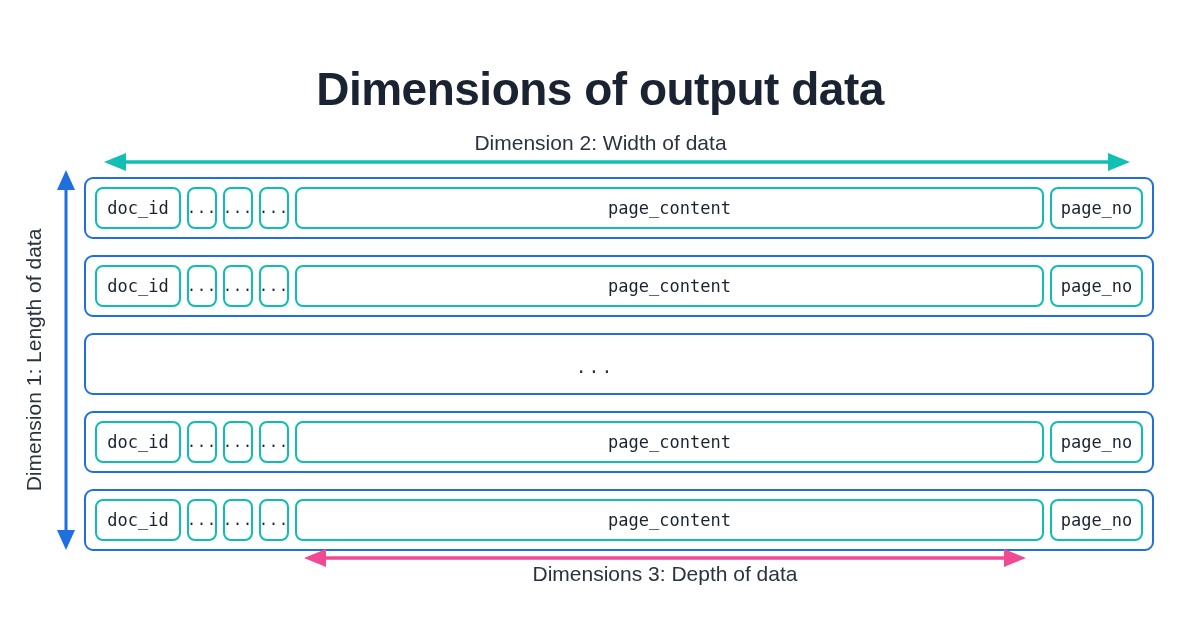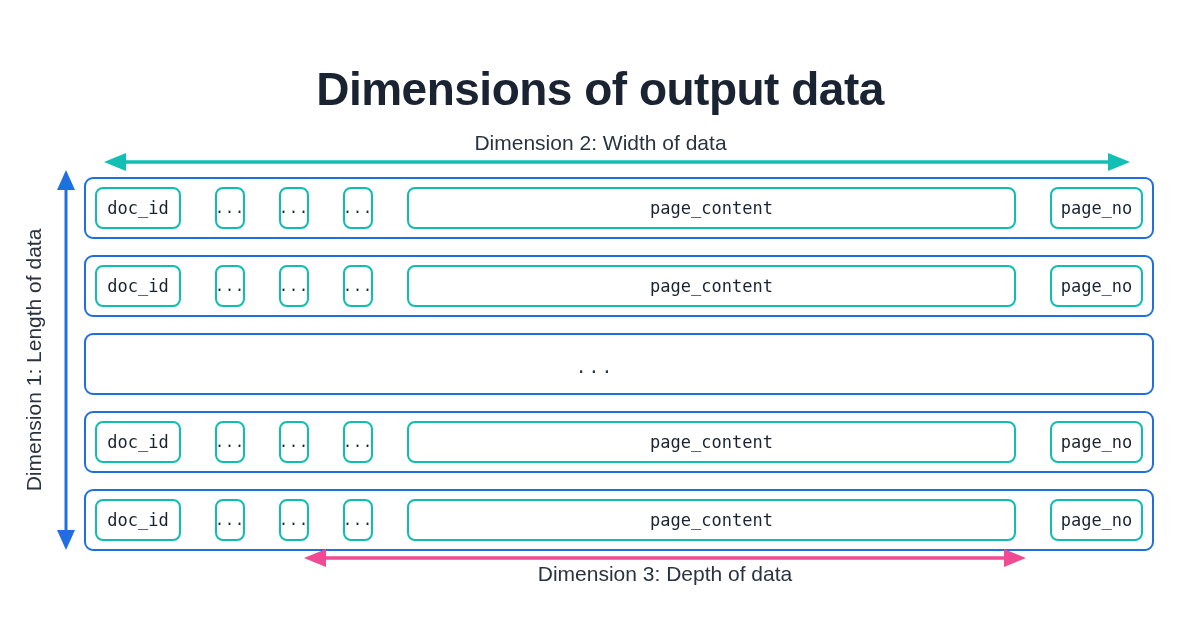--- a/index.html
+++ b/index.html
@@ -102,21 +102,20 @@
   .row {
     box-sizing: border-box;
     height: 62px;
     margin-bottom: 16px;
     border: 2.5px solid #1f6fe0;
     border-radius: 9px;
     display: flex;
     align-items: center;
     padding: 0 9px;
     background: #ffffff;
-    gap: 28px;
   }
   .row:last-child { margin-bottom: 0; }
 
   .cell {
     box-sizing: border-box;
     height: 42px;
     border: 2.5px solid #10bdb2;
     border-radius: 8px;
     display: flex;
     align-items: center;
@@ -203,13 +202,13 @@
     <div class="cell cell-pageno">page_no</div>
   </div>
 
 </div>
 
 <svg id="dim3-arrow" viewBox="0 0 722 20" preserveAspectRatio="none">
   <line x1="16" y1="10" x2="706" y2="10" stroke="#ef4a92" stroke-width="3.5"></line>
   <polygon points="0,10 22,1 22,19" fill="#ef4a92"></polygon>
   <polygon points="722,10 700,1 700,19" fill="#ef4a92"></polygon>
 </svg>
-<div id="dim3-label">Dimension 3: Depth of data</div>
+<div id="dim3-label">Dimensions 3: Depth of data</div>
 
 </body></html>

